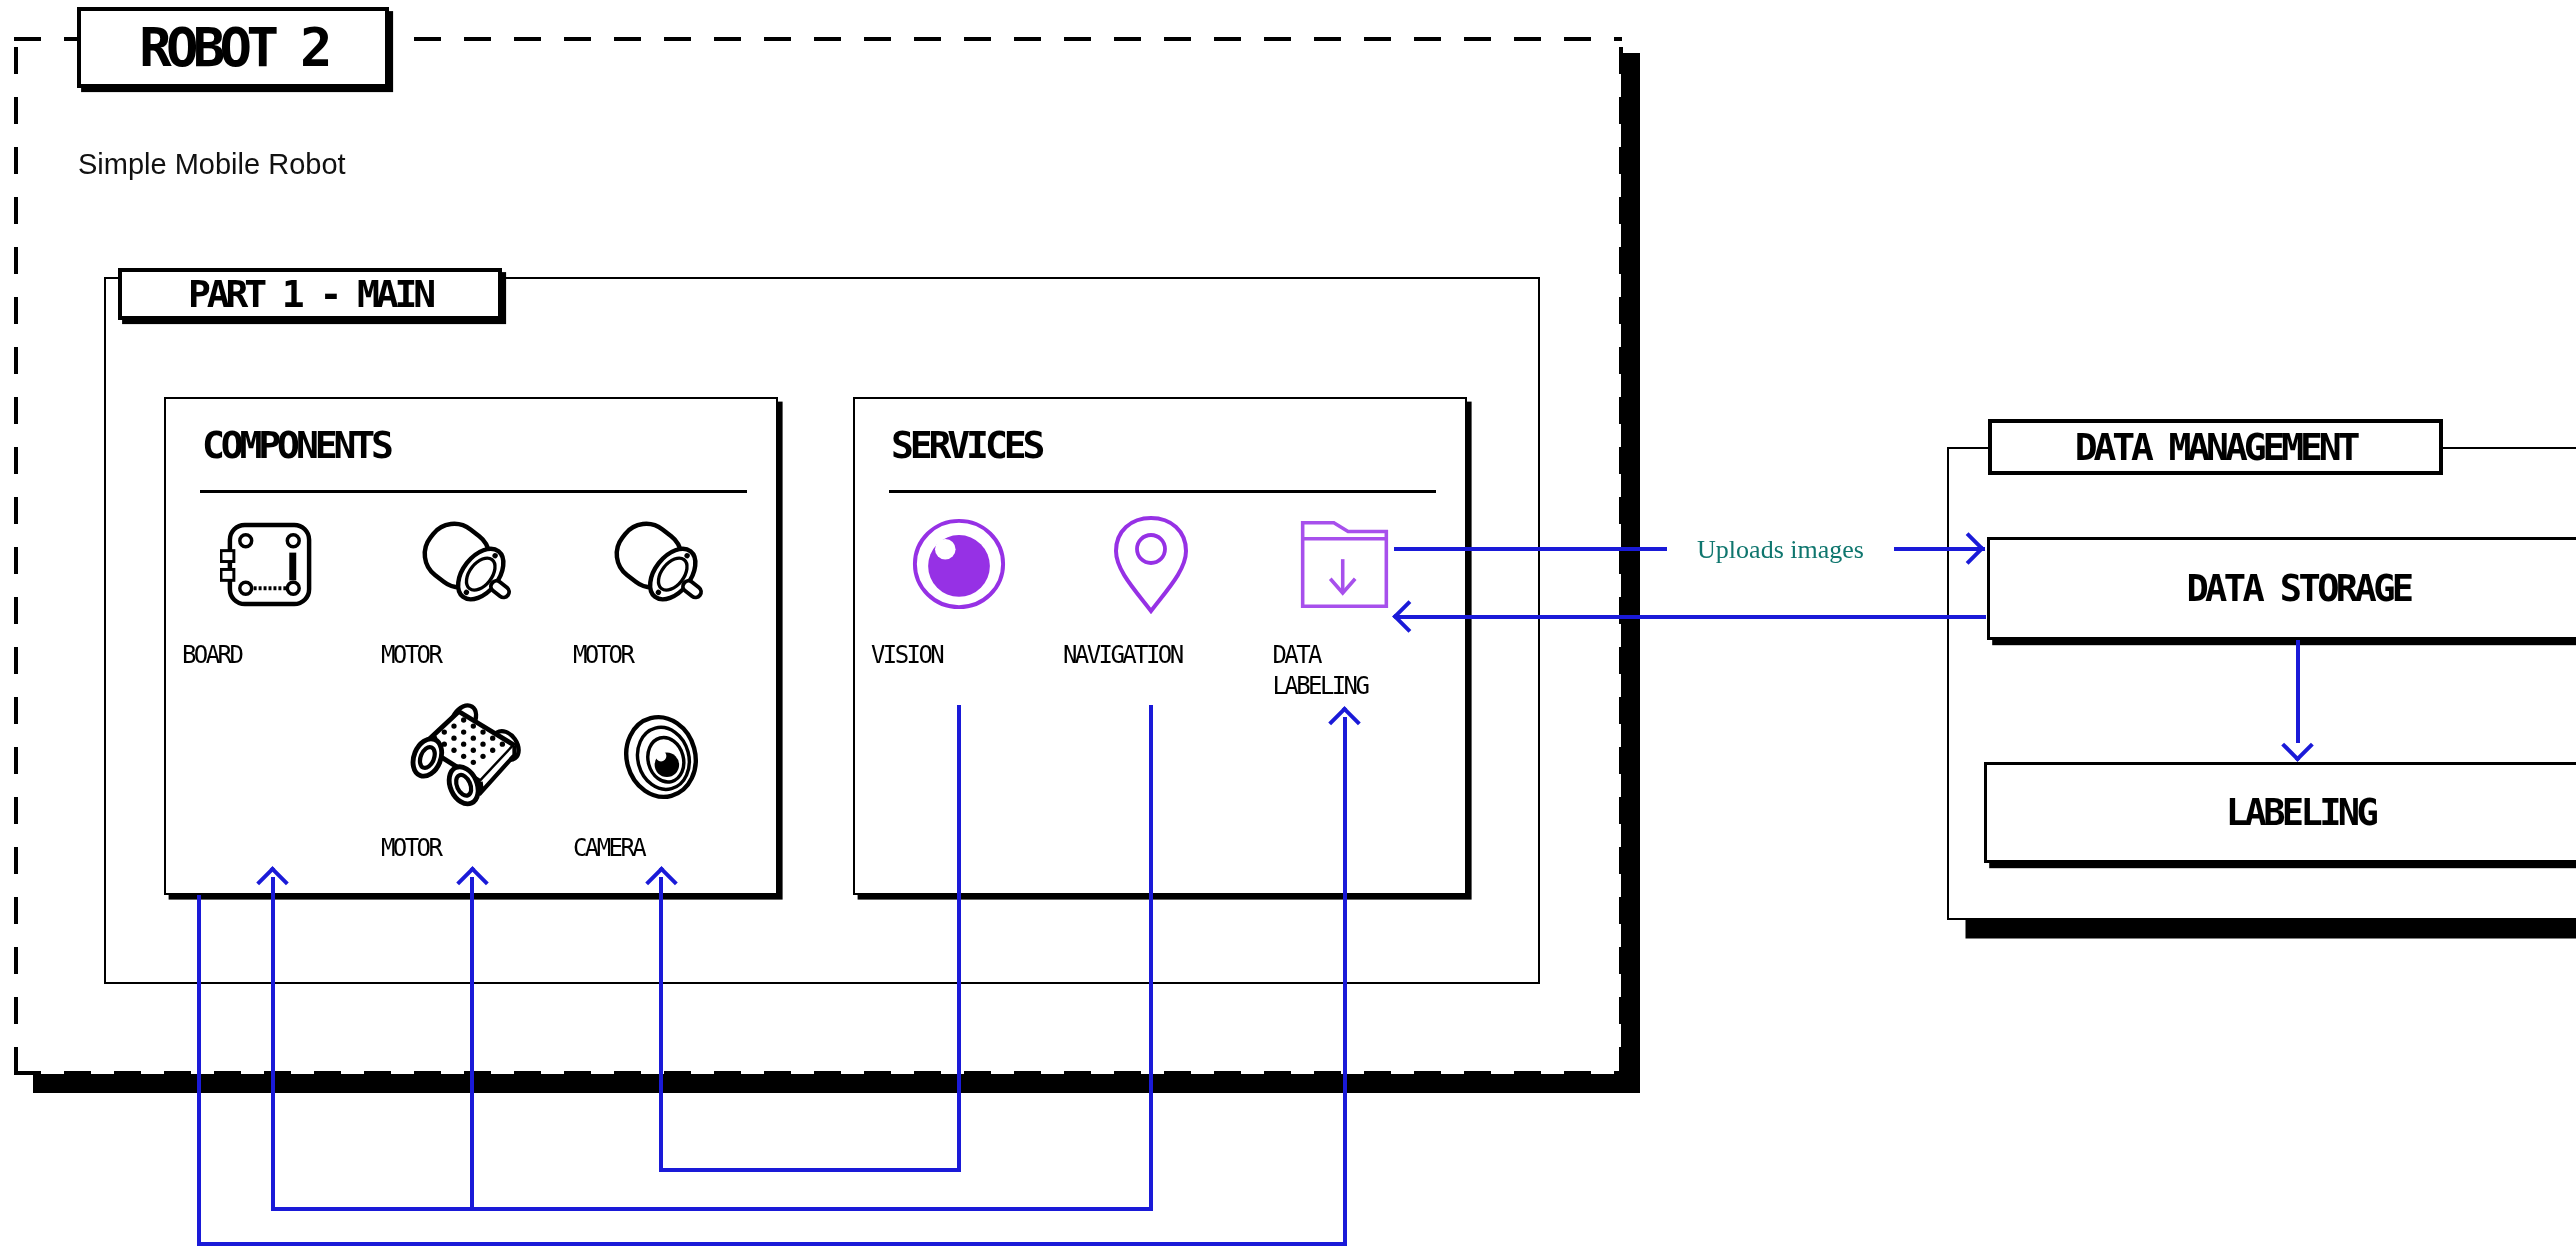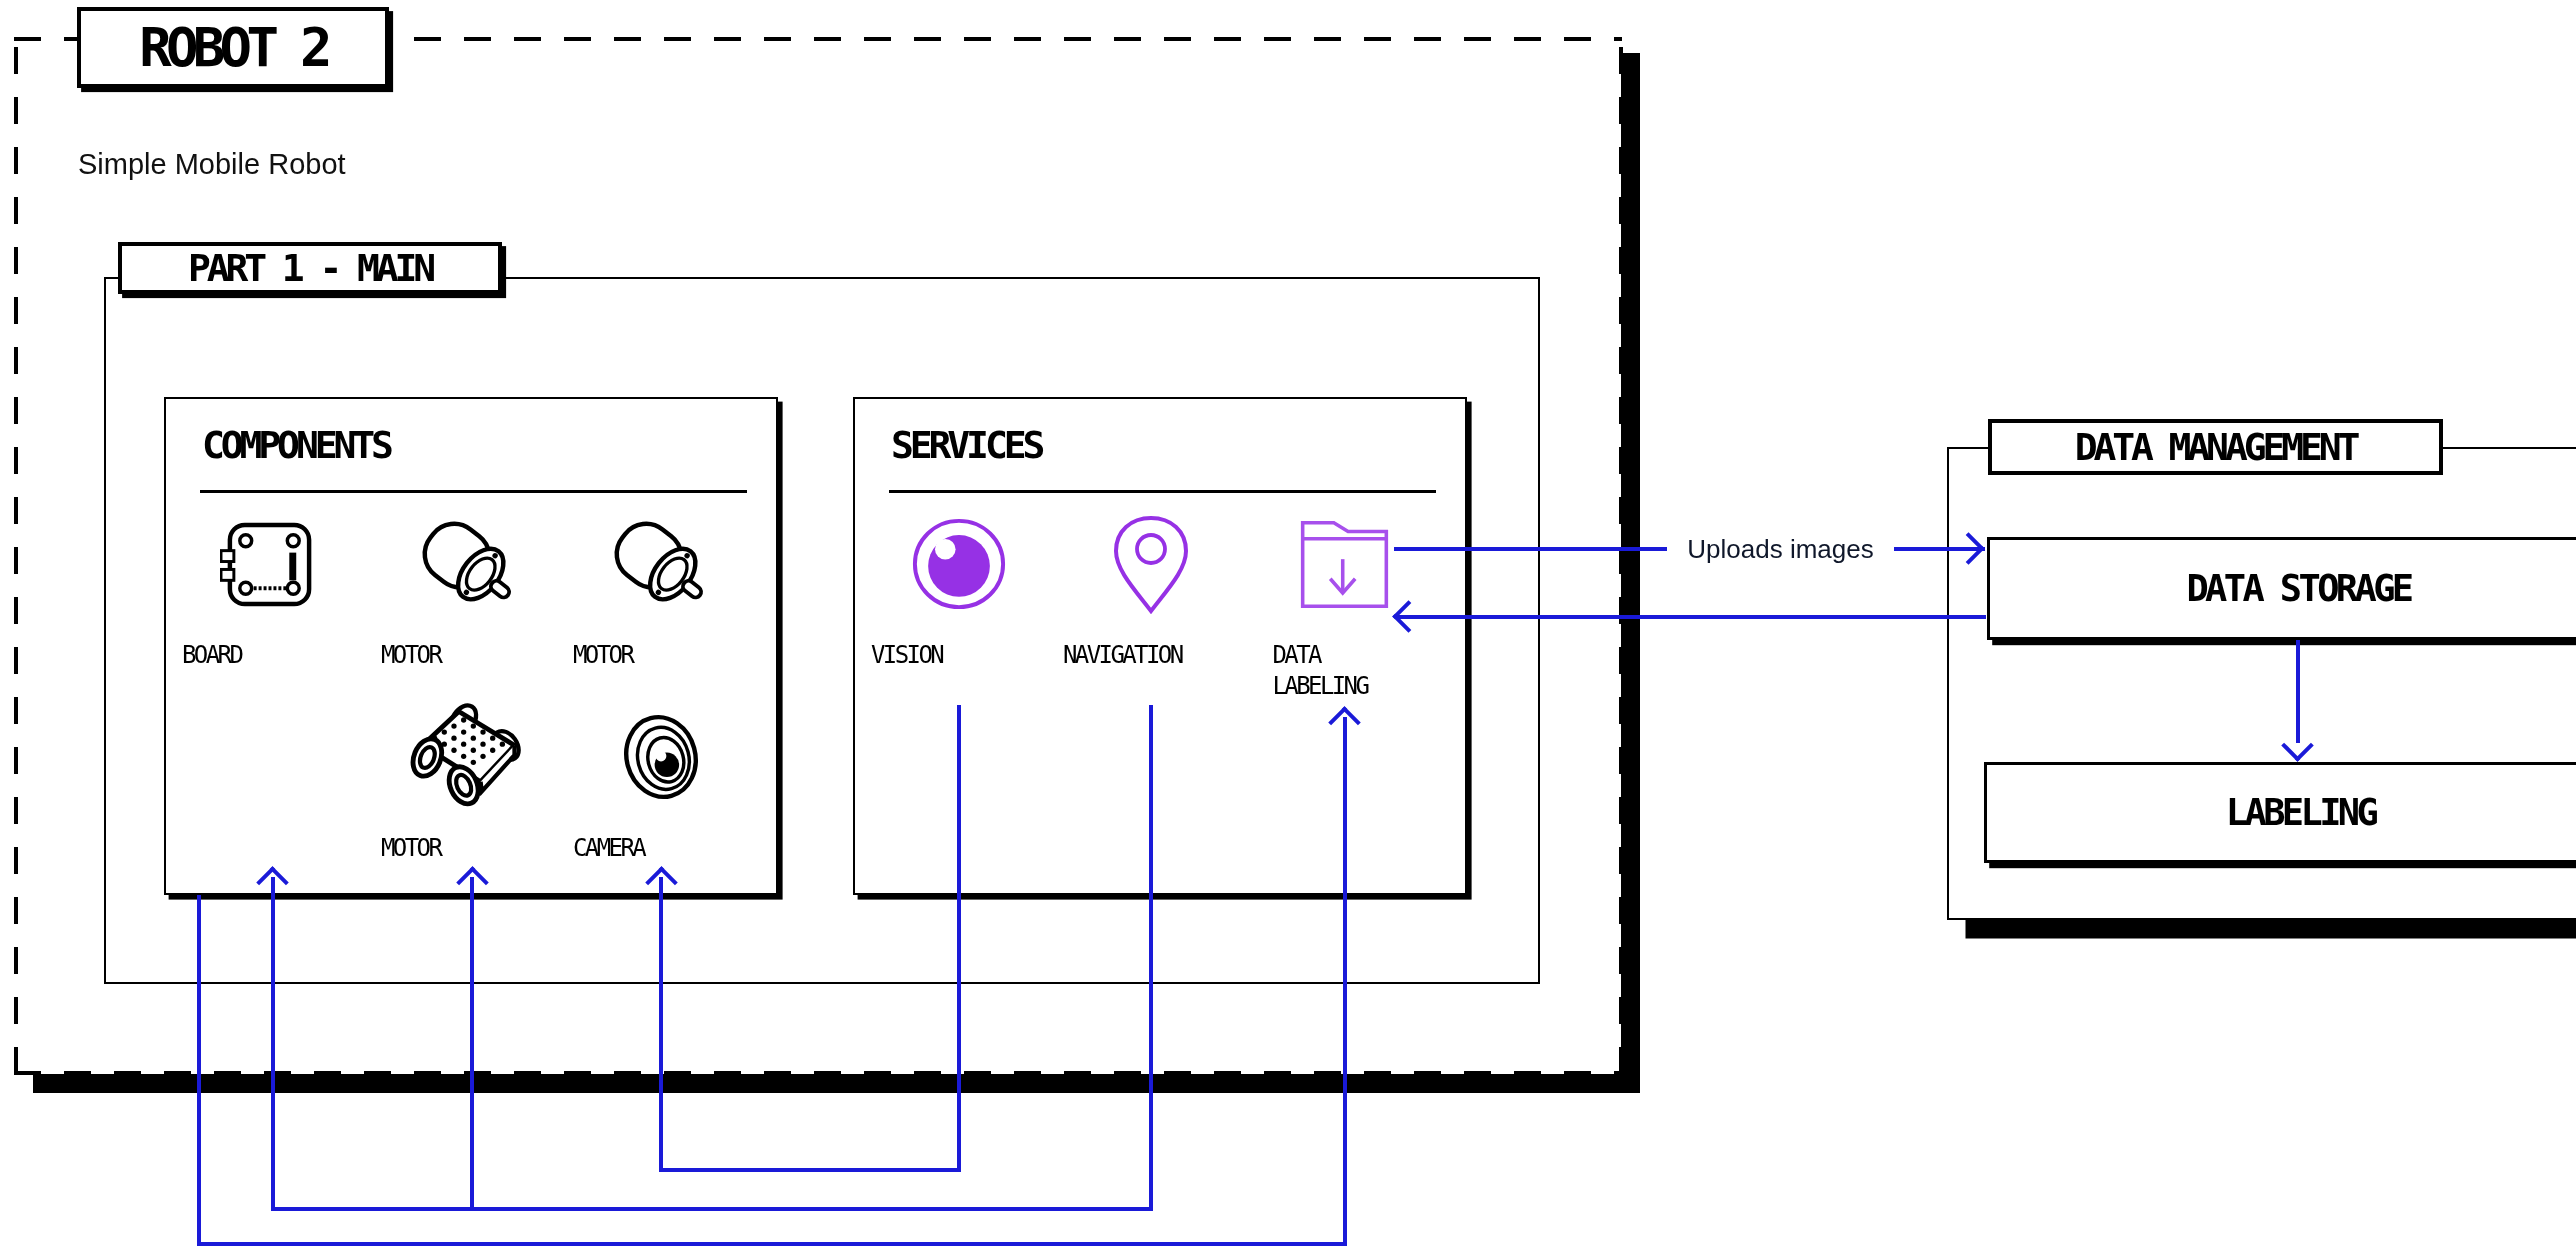--- a/index.html
+++ b/index.html
@@ -35,21 +35,21 @@
   .item .icon-slot{height:108px;display:flex;align-items:center;justify-content:center;overflow:visible;}
   .item .item-label{margin-top:21.6px;font-family:var(--mono);font-weight:500;font-size:24px;letter-spacing:-2.6px;line-height:31px;}
 
   .bline{position:absolute;background:var(--blue);z-index:5;}
   .chev{position:absolute;width:23px;height:23px;border-top:4.1px solid var(--blue);border-right:4.1px solid var(--blue);z-index:6;background:transparent;}
   .chev.up{transform:rotate(-45deg);}
   .chev.right{transform:rotate(45deg);}
   .chev.down{transform:rotate(135deg);}
   .chev.left{transform:rotate(-135deg);}
 
-  .edge-label{position:absolute;background:#fff;font-family:Liberation Sans, sans-serif;font-size:26px;line-height:35px;text-align:center;z-index:7;color:#0f172a;}
+  .edge-label{position:absolute;background:#fff;font-family:Liberation Serif, serif;font-size:26px;line-height:35px;text-align:center;z-index:7;color:#0f766e;}
   .subtitle{position:absolute;font-family:var(--sans);font-size:29px;color:#111;z-index:4;white-space:nowrap;}
   svg{display:block;}
 </style>
 </head>
 <body>
 
 <div id="canvas">
 
   <div class="shadow-bar" style="left:1621px;top:53px;width:18.5px;height:1040px;"></div>
   <div class="shadow-bar" style="left:33px;top:1074px;width:1607px;height:18.5px;"></div>
@@ -58,21 +58,21 @@
   <div class="dash-v" style="left:14.4px;top:37px;height:1037px;"></div>
   <div class="dash-v" style="left:1619px;top:37px;height:1037px;"></div>
 
   <div class="tag-box" style="left:77px;top:7.2px;width:312px;height:81px;font-size:54px;letter-spacing:-5.7px;">
     <span>ROBOT 2</span>
   </div>
 
   <div class="subtitle" style="left:78px;top:148px;">Simple Mobile Robot</div>
 
   <div class="solid-box" style="left:104px;top:277px;width:1436px;height:707px;"></div>
-  <div class="tag-box" style="left:118px;top:242px;width:384px;height:52px;font-size:38px;letter-spacing:-4.1px;">
+  <div class="tag-box" style="left:118px;top:268px;width:384px;height:52px;font-size:38px;letter-spacing:-4.1px;">
     <span>PART 1 - MAIN</span>
   </div>
 
   <div class="group-box" style="left:164px;top:397px;width:614px;height:498px;"></div>
   <div class="sec-title" style="left:202px;top:423px;">COMPONENTS</div>
   <div class="sec-rule" style="left:200px;top:490px;width:547px;"></div>
 
   <div class="group-box" style="left:853px;top:397px;width:614px;height:498px;"></div>
   <div class="sec-title" style="left:891px;top:423px;">SERVICES</div>
   <div class="sec-rule" style="left:889px;top:490px;width:547px;"></div>

